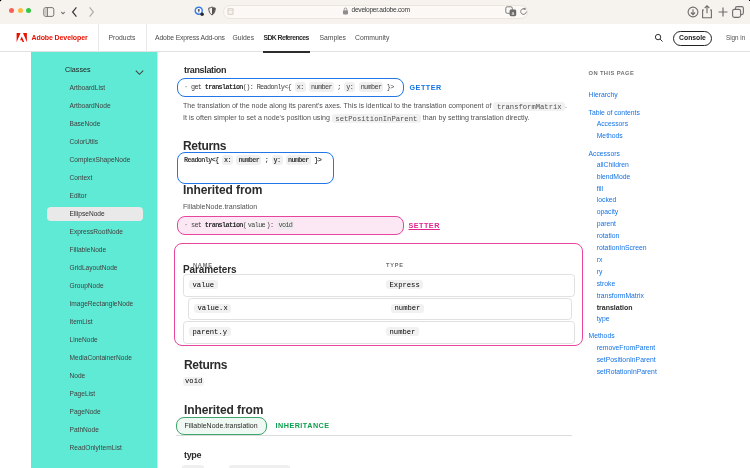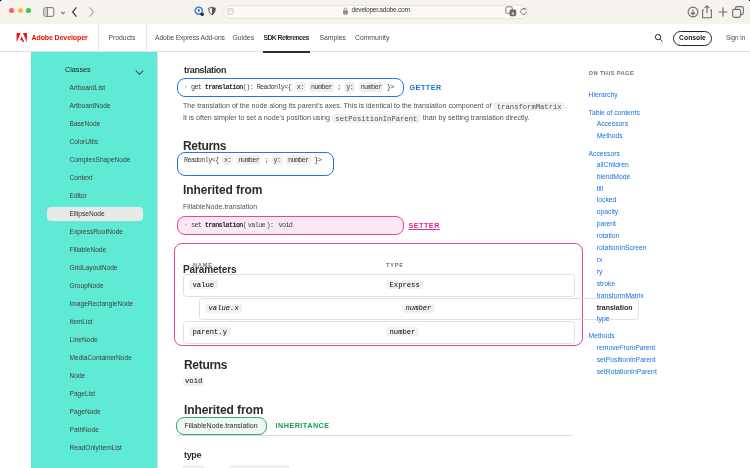--- a/index.html
+++ b/index.html
@@ -178,37 +178,37 @@
   </div>
 
   <div class="h3" style="left:184px; top:65px;">translation</div>
 
   <div class="sigbox blue-b" id="getterbox" style="top:78px; width:227px; height:19px; padding-left:6.5px; line-height:16px;"><span style="color:#6e6e6e;">· </span>get <b style="color:#2c2c2c;">translation</b>(): Readonly&lt;{ <span class="chip">x:</span> <span class="chip">number</span> ; <span class="chip">y:</span> <span class="chip">number</span> }&gt;</div>
   <div class="label" style="left:409.5px; top:82.5px; color:#1473e6;">GETTER</div>
 
   <div class="body" id="para" style="left:183px; top:100px; width:404px; line-height:12.2px;">The translation of the node along its parent's axes. This is identical to the translation component of <span class="bchip" id="chip1">transformMatrix</span>.<br>It is often simpler to set a node's position using <span class="bchip" id="chip2">setPositionInParent</span> than by setting translation directly.</div>
 
   <div class="h4" style="left:183px; top:139.3px;">Returns</div>
-  <div class="sigbox blue-b" id="returnsbox" style="top:151.5px; width:157px; height:24px; padding-left:6.5px; line-height:15px;">Readonly&lt;{ <span class="chip">x:</span> <span class="chip">number</span> ; <span class="chip">y:</span> <span class="chip">number</span> }&gt;</div>
+  <div class="sigbox blue-b" id="returnsbox" style="top:151.5px; width:157px; height:32px; padding-left:6.5px; line-height:15px;font-weight:bold;">Readonly&lt;{ <span class="chip">x:</span> <span class="chip">number</span> ; <span class="chip">y:</span> <span class="chip">number</span> }&gt;</div>
 
   <div class="h4" style="left:183px; top:182.8px; letter-spacing:-0.1px;">Inherited from</div>
   <div class="body" style="left:183px; top:202.5px;">FillableNode.translation</div>
 
   <div class="sigbox" id="setterbox" style="top:215.5px; width:227px; height:19.5px; padding-left:6.5px; line-height:16.5px; background:#fce8f4; border:1.8px solid #e8459c; color:#444;"><span style="color:#6e6e6e;">· </span>set <b style="color:#2c2c2c;">translation</b>(<span class="chip" style="background:#f8f0f5; padding:1px 1.5px;">value</span>): <span class="chip" style="background:#eeeaed; padding:1px 1.5px;">void</span></div>
   <div class="label" style="left:408.5px; top:221px; color:#e0258f;text-decoration:underline;">SETTER</div>
 
   <div class="abs" style="left:174px; top:243px; width:408.5px; height:102.5px; border:1.8px solid #e8459c; border-radius:8px; background:#fff;">
     <div style="position:absolute; left:8px; top:20px; font-size:10px; letter-spacing:-0.1px; font-weight:bold; color:#2c2c2c;">Parameters</div>
     <div style="position:absolute; left:18px; top:17.5px; font-size:5.6px; font-weight:bold; letter-spacing:0.8px; color:#6e6e6e;">NAME</div>
     <div style="position:absolute; left:211px; top:17.5px; font-size:5.6px; font-weight:bold; letter-spacing:0.8px; color:#6e6e6e;">TYPE</div>
     <div style="position:absolute; left:8px; top:30px; width:392px; height:22.5px; border:1px solid #e0e0e0; border-radius:3.5px;">
       <span class="bchip abs" style="left:5px; top:5px;">value</span>
       <span class="bchip abs" style="left:202px; top:5px;">Express</span>
     </div>
-    <div style="position:absolute; left:24px; top:53.5px; width:440px; height:22.5px; border:1px solid #e0e0e0; border-radius:3.5px;font-style:italic;">
+    <div style="position:absolute; left:13px; top:53.5px; width:384px; height:22.5px; border:1px solid #e0e0e0; border-radius:3.5px;">
       <span class="bchip abs" style="left:5px; top:5px;">value.x</span>
       <span class="bchip abs" style="left:202px; top:5px;">number</span>
     </div>
     <div style="position:absolute; left:8px; top:77px; width:392px; height:22.5px; border:1px solid #e0e0e0; border-radius:3.5px;">
       <span class="bchip abs" style="left:5px; top:5px;">parent.y</span>
       <span class="bchip abs" style="left:202px; top:5px;">number</span>
     </div>
   </div>
 
   <div class="h4" style="left:184px; top:358.3px;">Returns</div>

